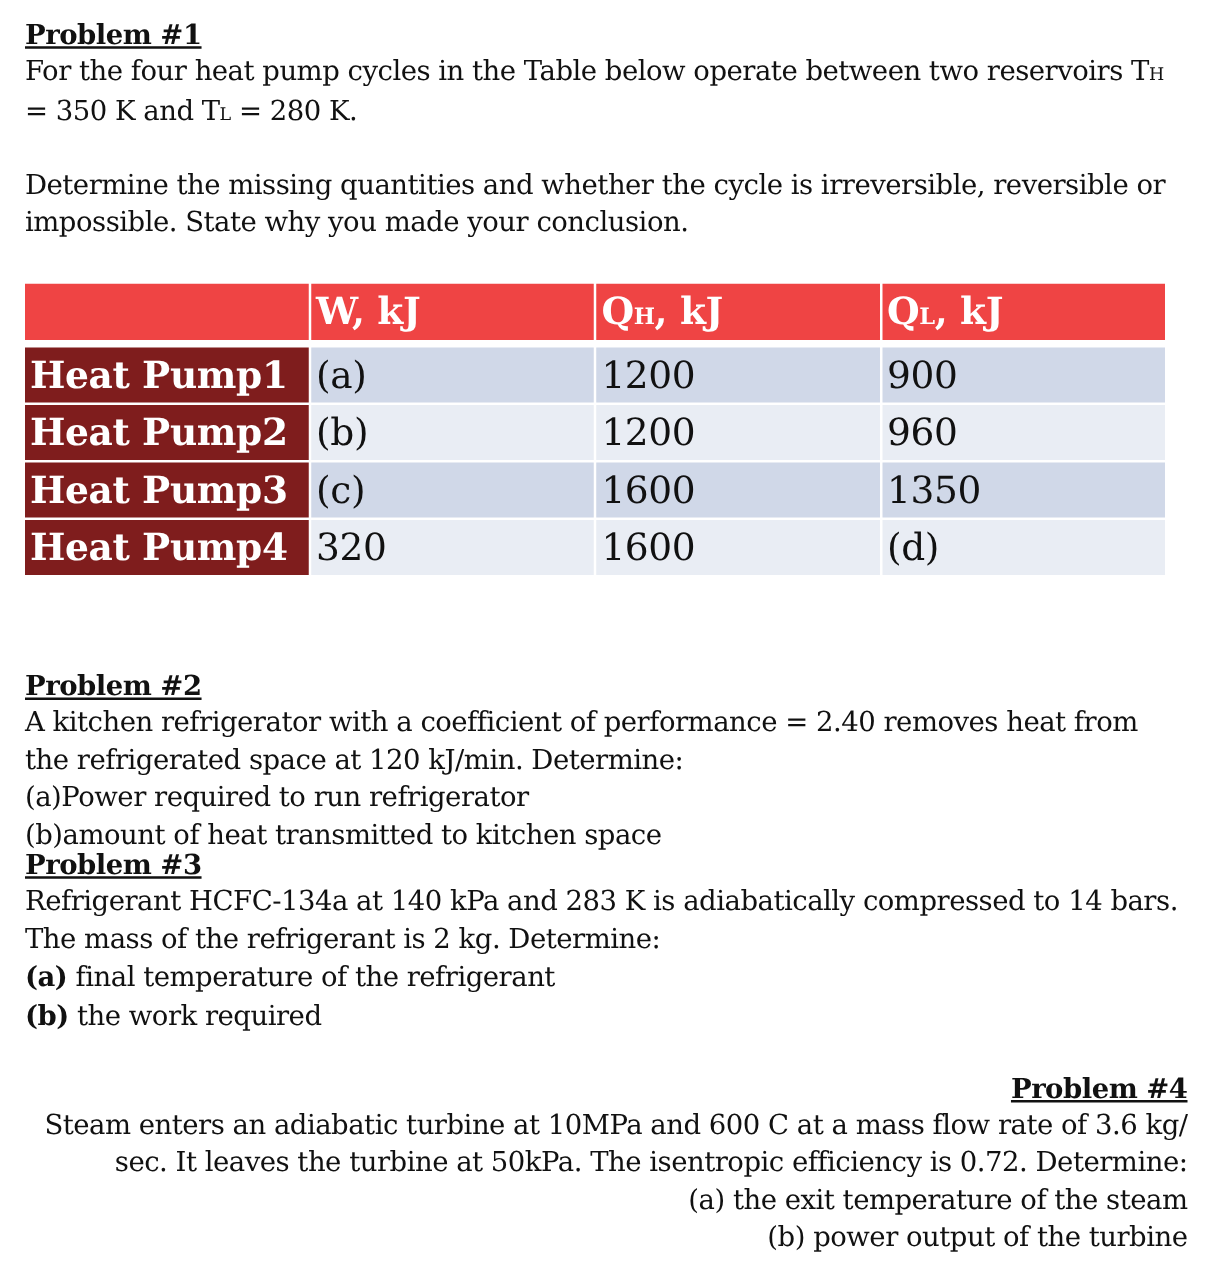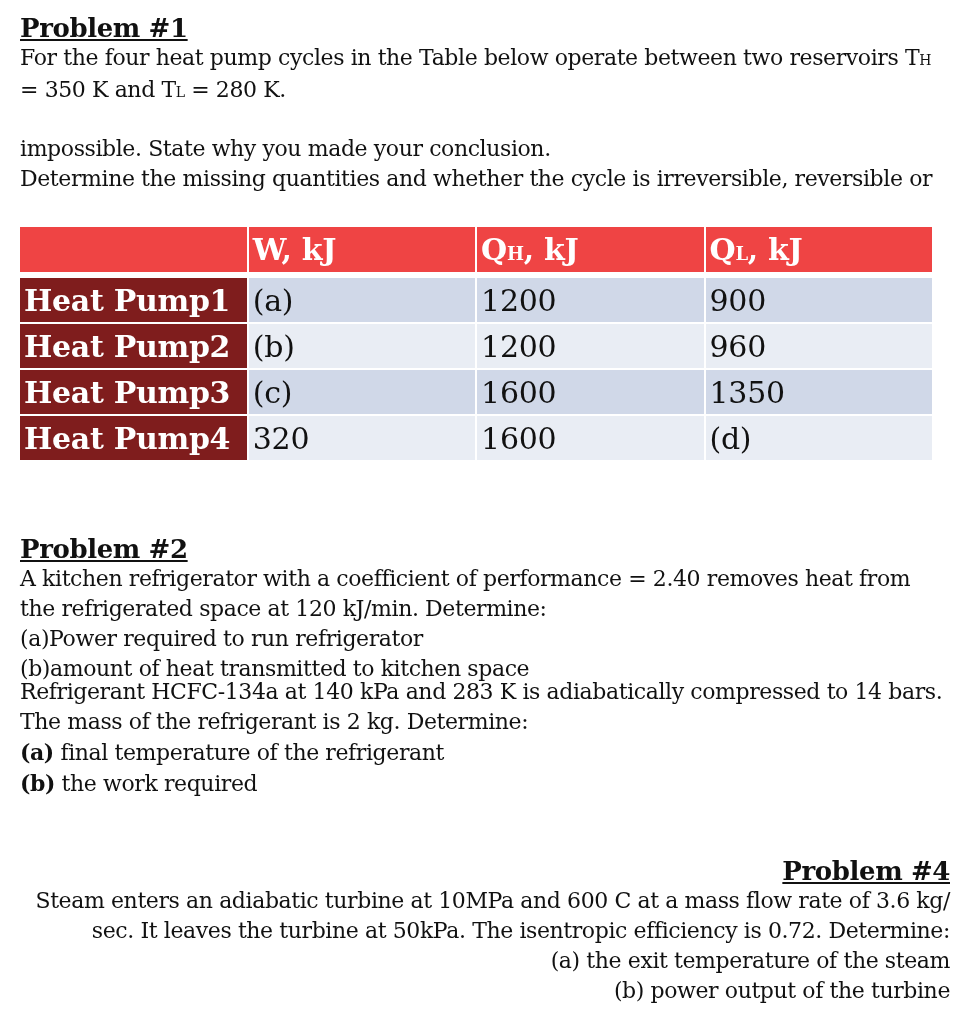--- a/index.html
+++ b/index.html
@@ -7,21 +7,21 @@
       width: 965px; height: 1024px; position: relative; overflow: hidden;
       font-family: "DejaVu Serif", "Liberation Serif", serif;
       color: #111;
     }
     .block { position: absolute; left: 20px; width: 930px; }
     .line {
       font-size: 22px; line-height: 30px; white-space: nowrap;
       letter-spacing: -0.4px;
     }
     .heading {
-      font-weight: bold; text-decoration: underline; font-size: 26px;
+      font-weight: bold; text-decoration: underline; font-size: 22px;
       line-height: 30px; letter-spacing: -0.4px;
     }
     .sub { font-size: 14px; vertical-align: baseline; position: relative; top: 0px; }
     .bold { font-weight: bold; }
 
     
     .tbl {
       position: absolute; left: 20px; top: 227px; width: 916px;
       border-collapse: separate; border-spacing: 2px;
       margin-left: -2px; margin-top: -2px;
@@ -42,22 +42,22 @@
 </head>
 <body>
 
 <div class="block" style="top:13px;">
   <div class="heading">Problem #1</div>
   <div class="line"><span>For the four heat pump cycles in the Table below operate between two reservoirs T</span><span class="sub">H</span></div>
   <div class="line"><span>= 350 K and T</span><span class="sub">L</span><span> = 280 K.</span></div>
 </div>
 
 <div class="block" style="top:134px;">
+  <div class="line">Determine the missing quantities and whether the cycle is irreversible, reversible or</div>
   <div class="line">impossible.  State why you made your conclusion.</div>
-  <div class="line">Determine the missing quantities and whether the cycle is irreversible, reversible or</div>
 </div>
 
 <table class="tbl">
   <tbody>
       <tr>
     <th class="c1"><span></span></th>
     <th class="c2"><span>W, kJ</span></th>
     <th class="c3"><span>Q</span><span class="hsub">H</span><span>, kJ</span></th>
     <th class="c4"><span>Q</span><span class="hsub">L</span><span>, kJ</span></th>
   </tr>
@@ -93,20 +93,21 @@
 
 <div class="block" style="top:498px;margin-top:36px;">
   <div class="heading">Problem #2</div>
   <div class="line">A kitchen refrigerator with a coefficient of performance = 2.40 removes heat from</div>
   <div class="line">the refrigerated space at 120 kJ/min.  Determine:</div>
   <div class="line"><span>(a)</span><span>Power required to run refrigerator</span></div>
   <div class="line"><span>(b)</span><span>amount of heat transmitted to kitchen space</span></div>
 </div>
 
 <div class="block" style="top:677px;">
+  <div class="heading">Problem #3</div>
   <div class="line">Refrigerant HCFC-134a at 140 kPa and 283 K is adiabatically compressed to 14 bars.</div>
   <div class="line">The mass of the refrigerant is 2 kg.  Determine:</div>
   <div class="line"><span class="bold">(a)</span><span> final temperature of the refrigerant</span></div>
   <div class="line"><span class="bold">(b)</span><span> the work required</span></div>
 </div>
 
 <div class="block" style="top:856px;text-align:right;">
   <div class="heading">Problem #4</div>
   <div class="line">Steam enters an adiabatic turbine at 10MPa and 600 C at a mass flow rate of 3.6 kg/</div>
   <div class="line">sec.  It leaves the turbine at 50kPa.  The isentropic efficiency is 0.72.  Determine:</div>

